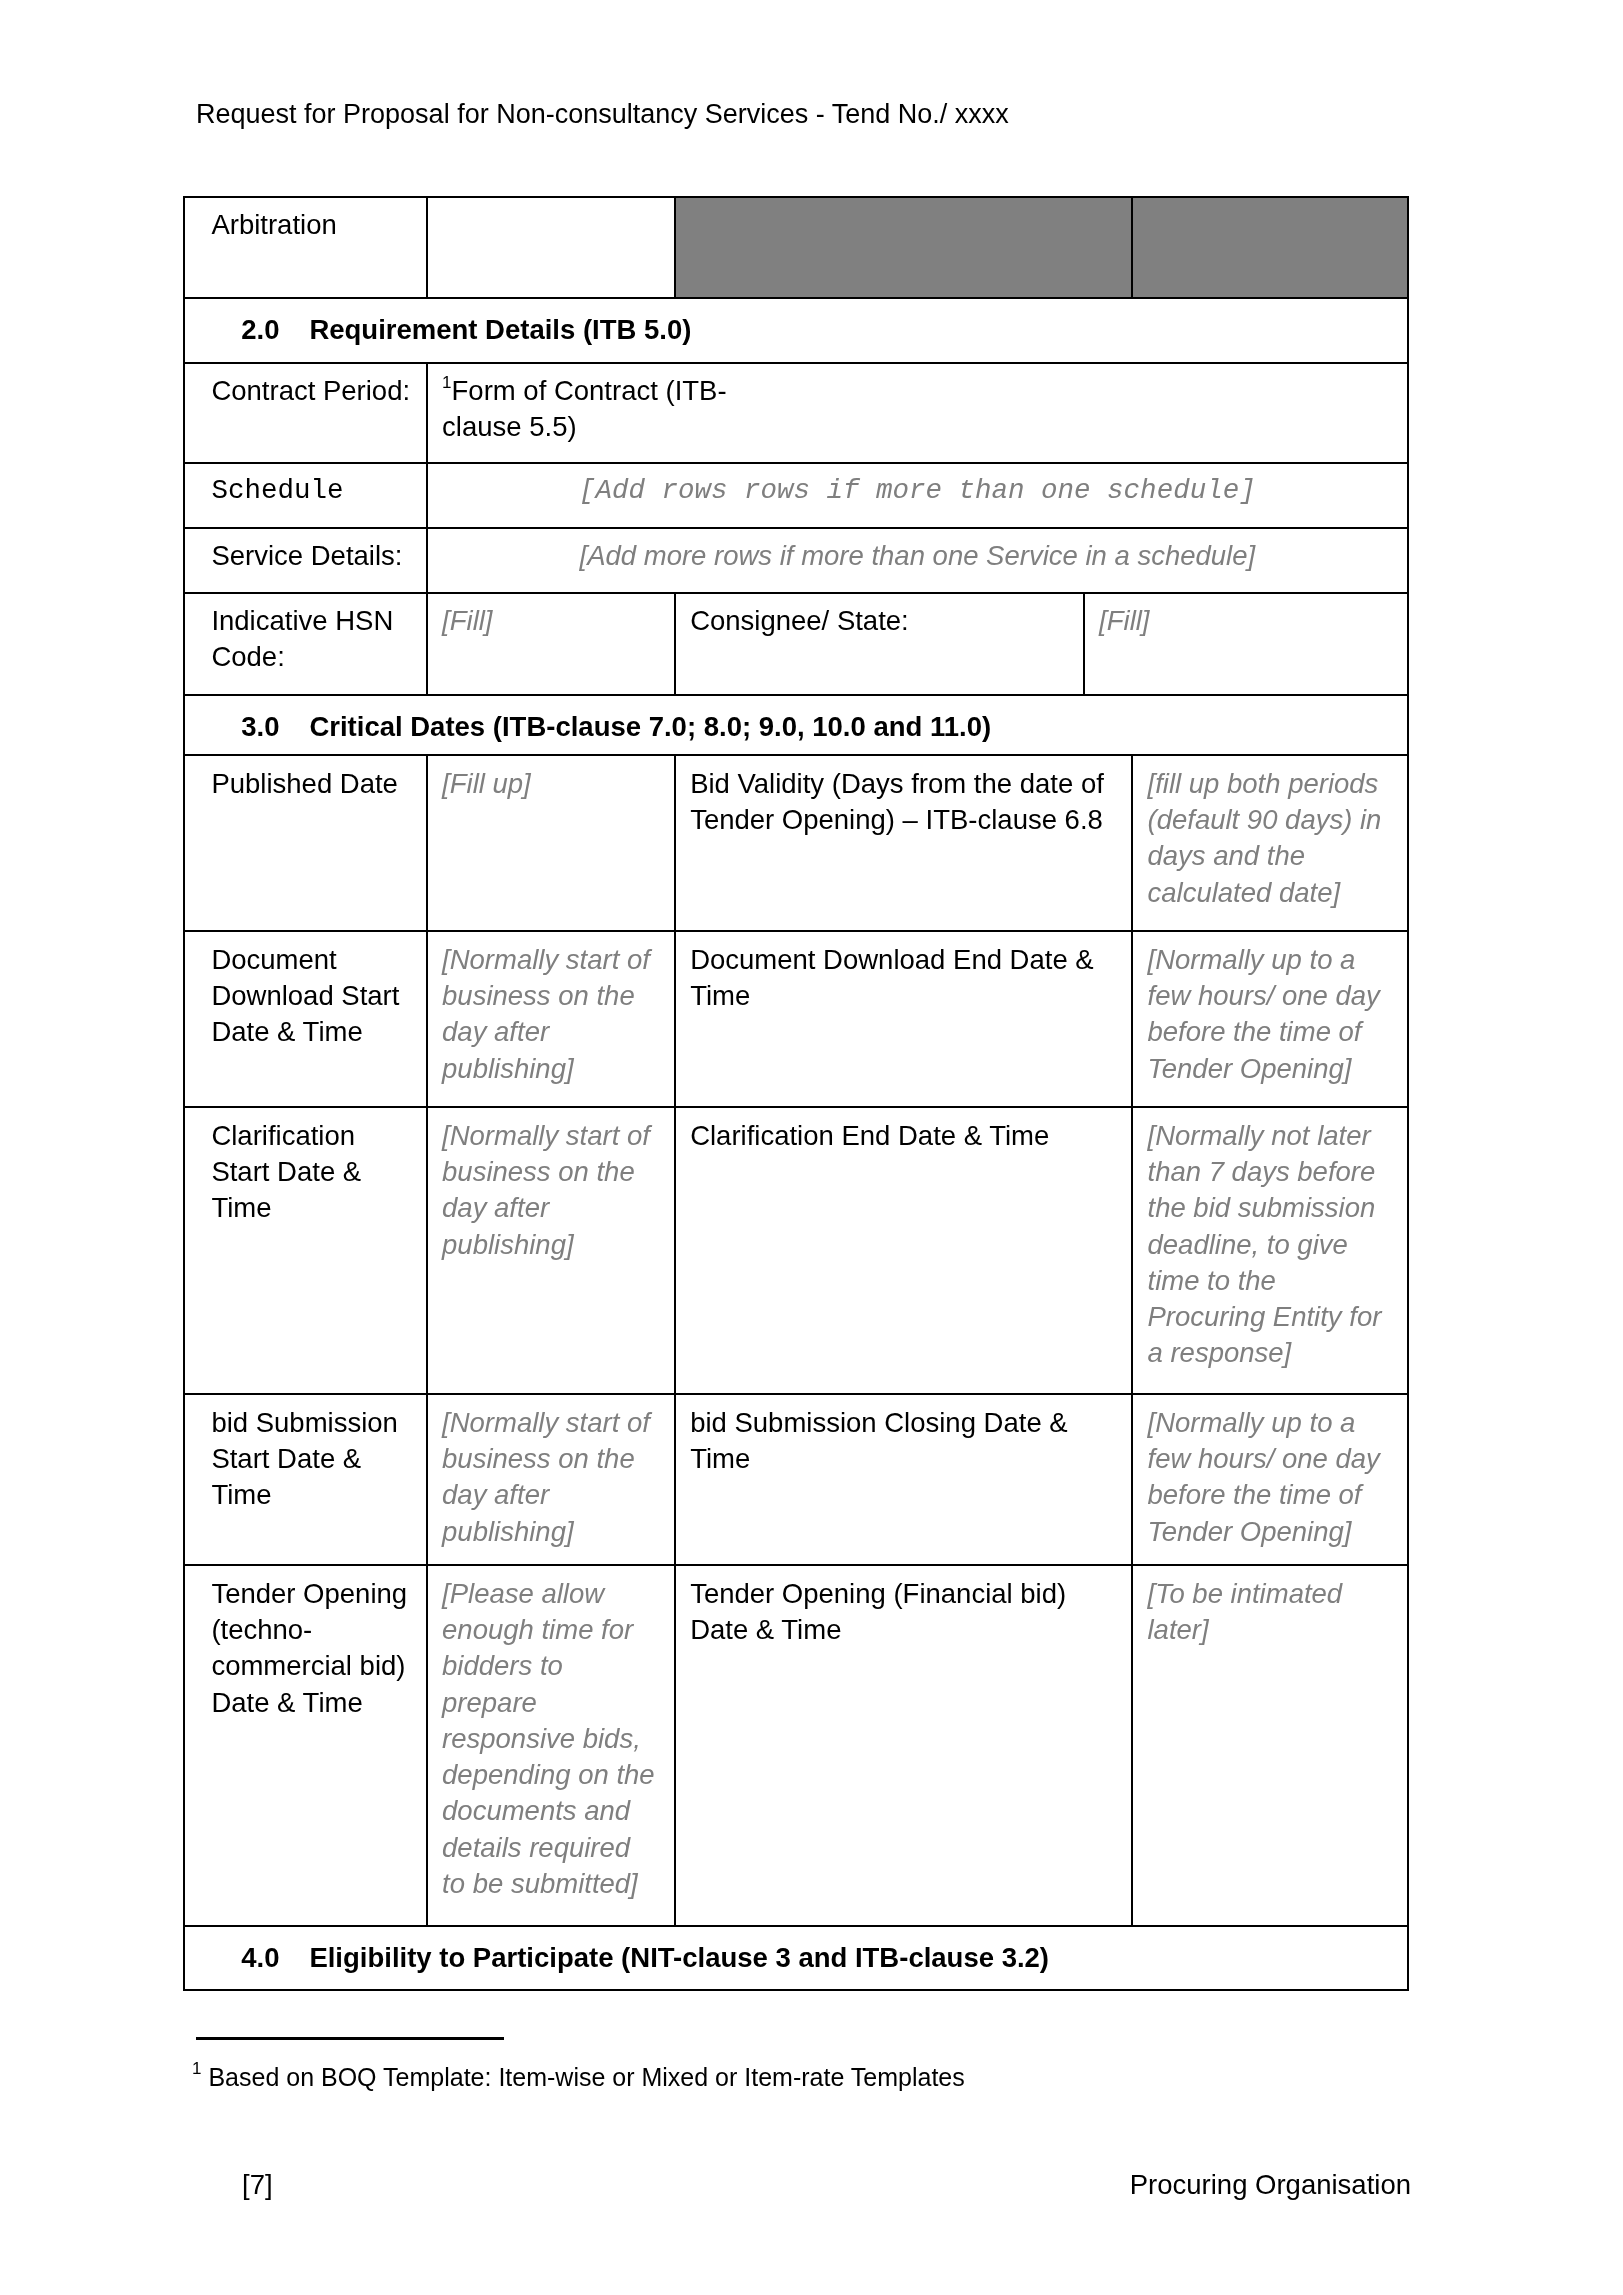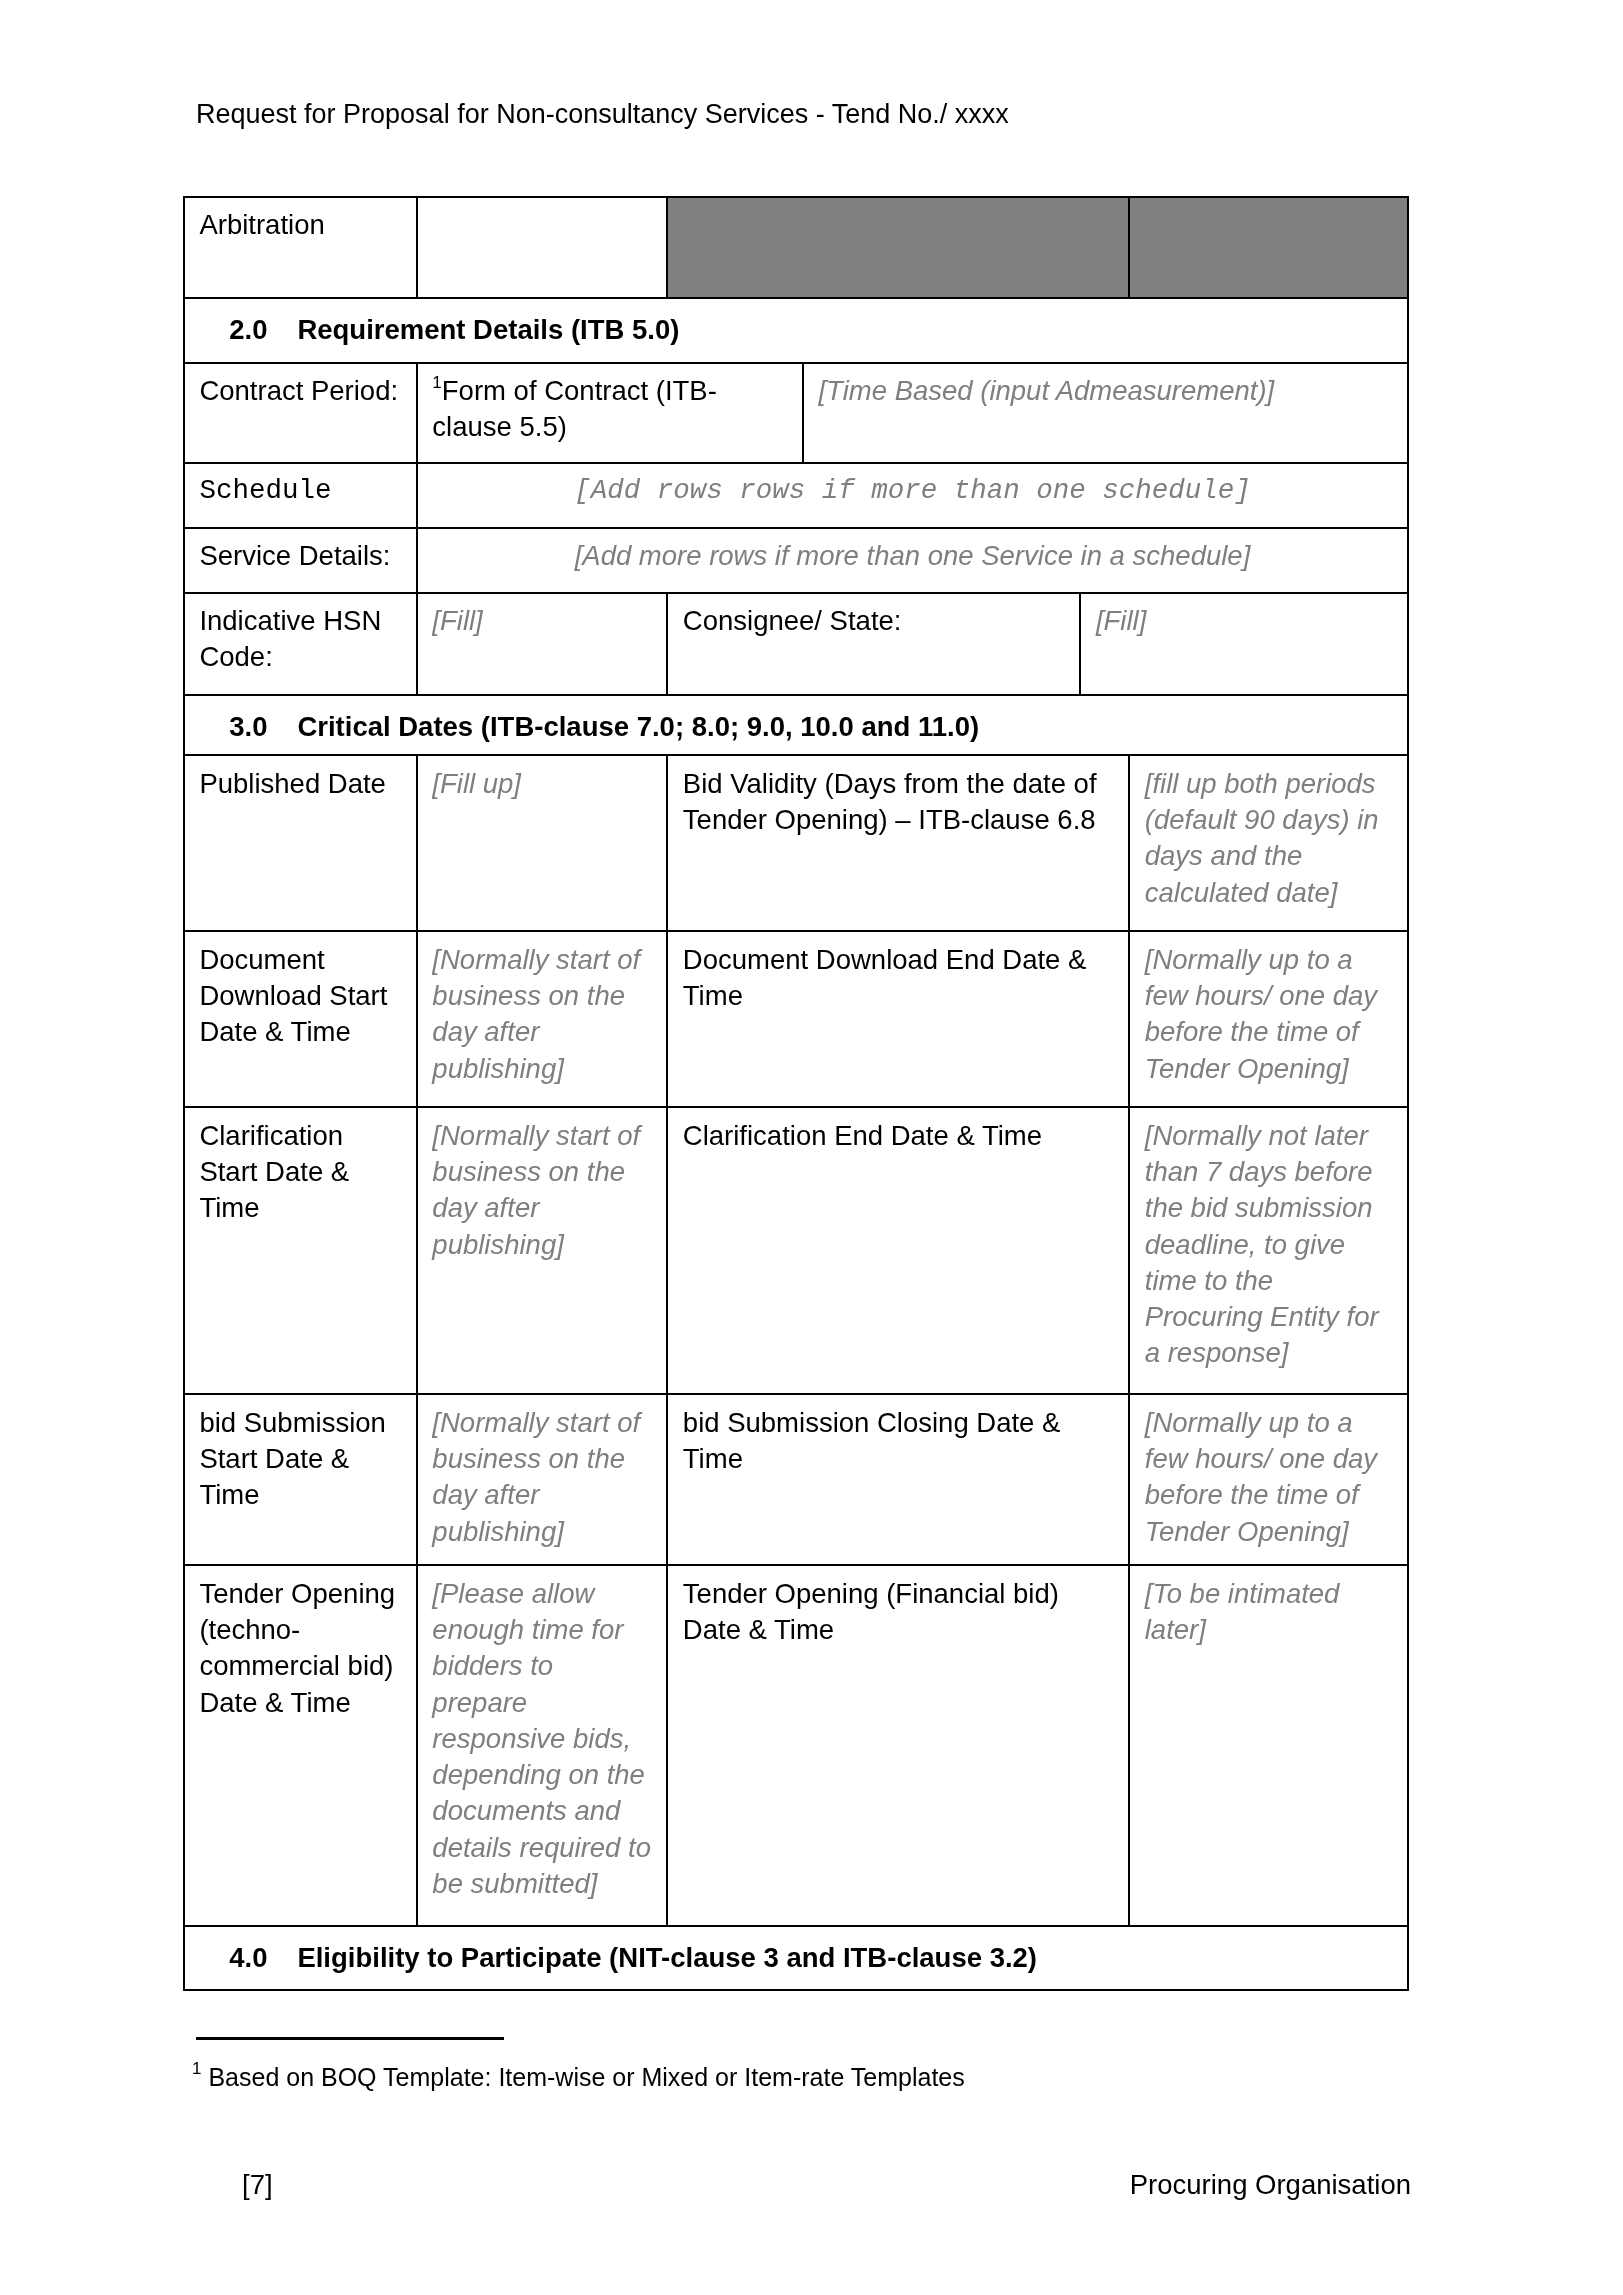--- a/index.html
+++ b/index.html
@@ -12,21 +12,21 @@
   }
   .page-header {
     position:absolute; left:196px; top:98px;
     font-size:27px; line-height:1.25; white-space:nowrap;
   }
   .rfp-table {
     position:absolute; left:183px; top:196px; width:1226px;
     border:2.6px solid #000; box-sizing:border-box;
     font-size:27.5px; line-height:1.32;
   }
-  .trow { display:flex; align-items:stretch; }
+  .trow { display:flex; align-items:stretch;padding-left:12px; }
   .trow + .trow { border-top:2.6px solid #000; }
   .cell {
     box-sizing:border-box; padding:9.2px 14.4px;
     overflow:hidden;
   }
   .cell + .cell { border-left:2.6px solid #000; }
   .placeholder { color:#7f7f7f; font-style:italic; }
   .shaded { background:#808080; }
   .section-row { font-weight:bold; }
   .section-row .cell { display:flex; padding-top:13px; }
@@ -93,21 +93,20 @@
   <div class="trow r-sec2 section-row">
     <div class="cell w-span">
       <span class="section-num">2.0</span>
       <span>Requirement Details (ITB 5.0)</span>
     </div>
   </div>
 
   <div class="trow r-contract">
     <div class="cell w-a1">Contract Period:</div>
     <div class="cell w-c3"><sup class="fnref">1</sup><span>Form of Contract (ITB-clause 5.5)</span></div>
-    <div class="cell w-c4 placeholder">[Time Based (input Admeasurement)]</div>
   </div>
 
   <div class="trow r-schedule">
     <div class="cell w-a1">Schedule</div>
     <div class="cell w-span placeholder">[Add rows rows if more than one schedule]</div>
   </div>
 
   <div class="trow r-service">
     <div class="cell w-a1">Service Details:</div>
     <div class="cell w-span placeholder">[Add more rows if more than one Service in a schedule]</div>

